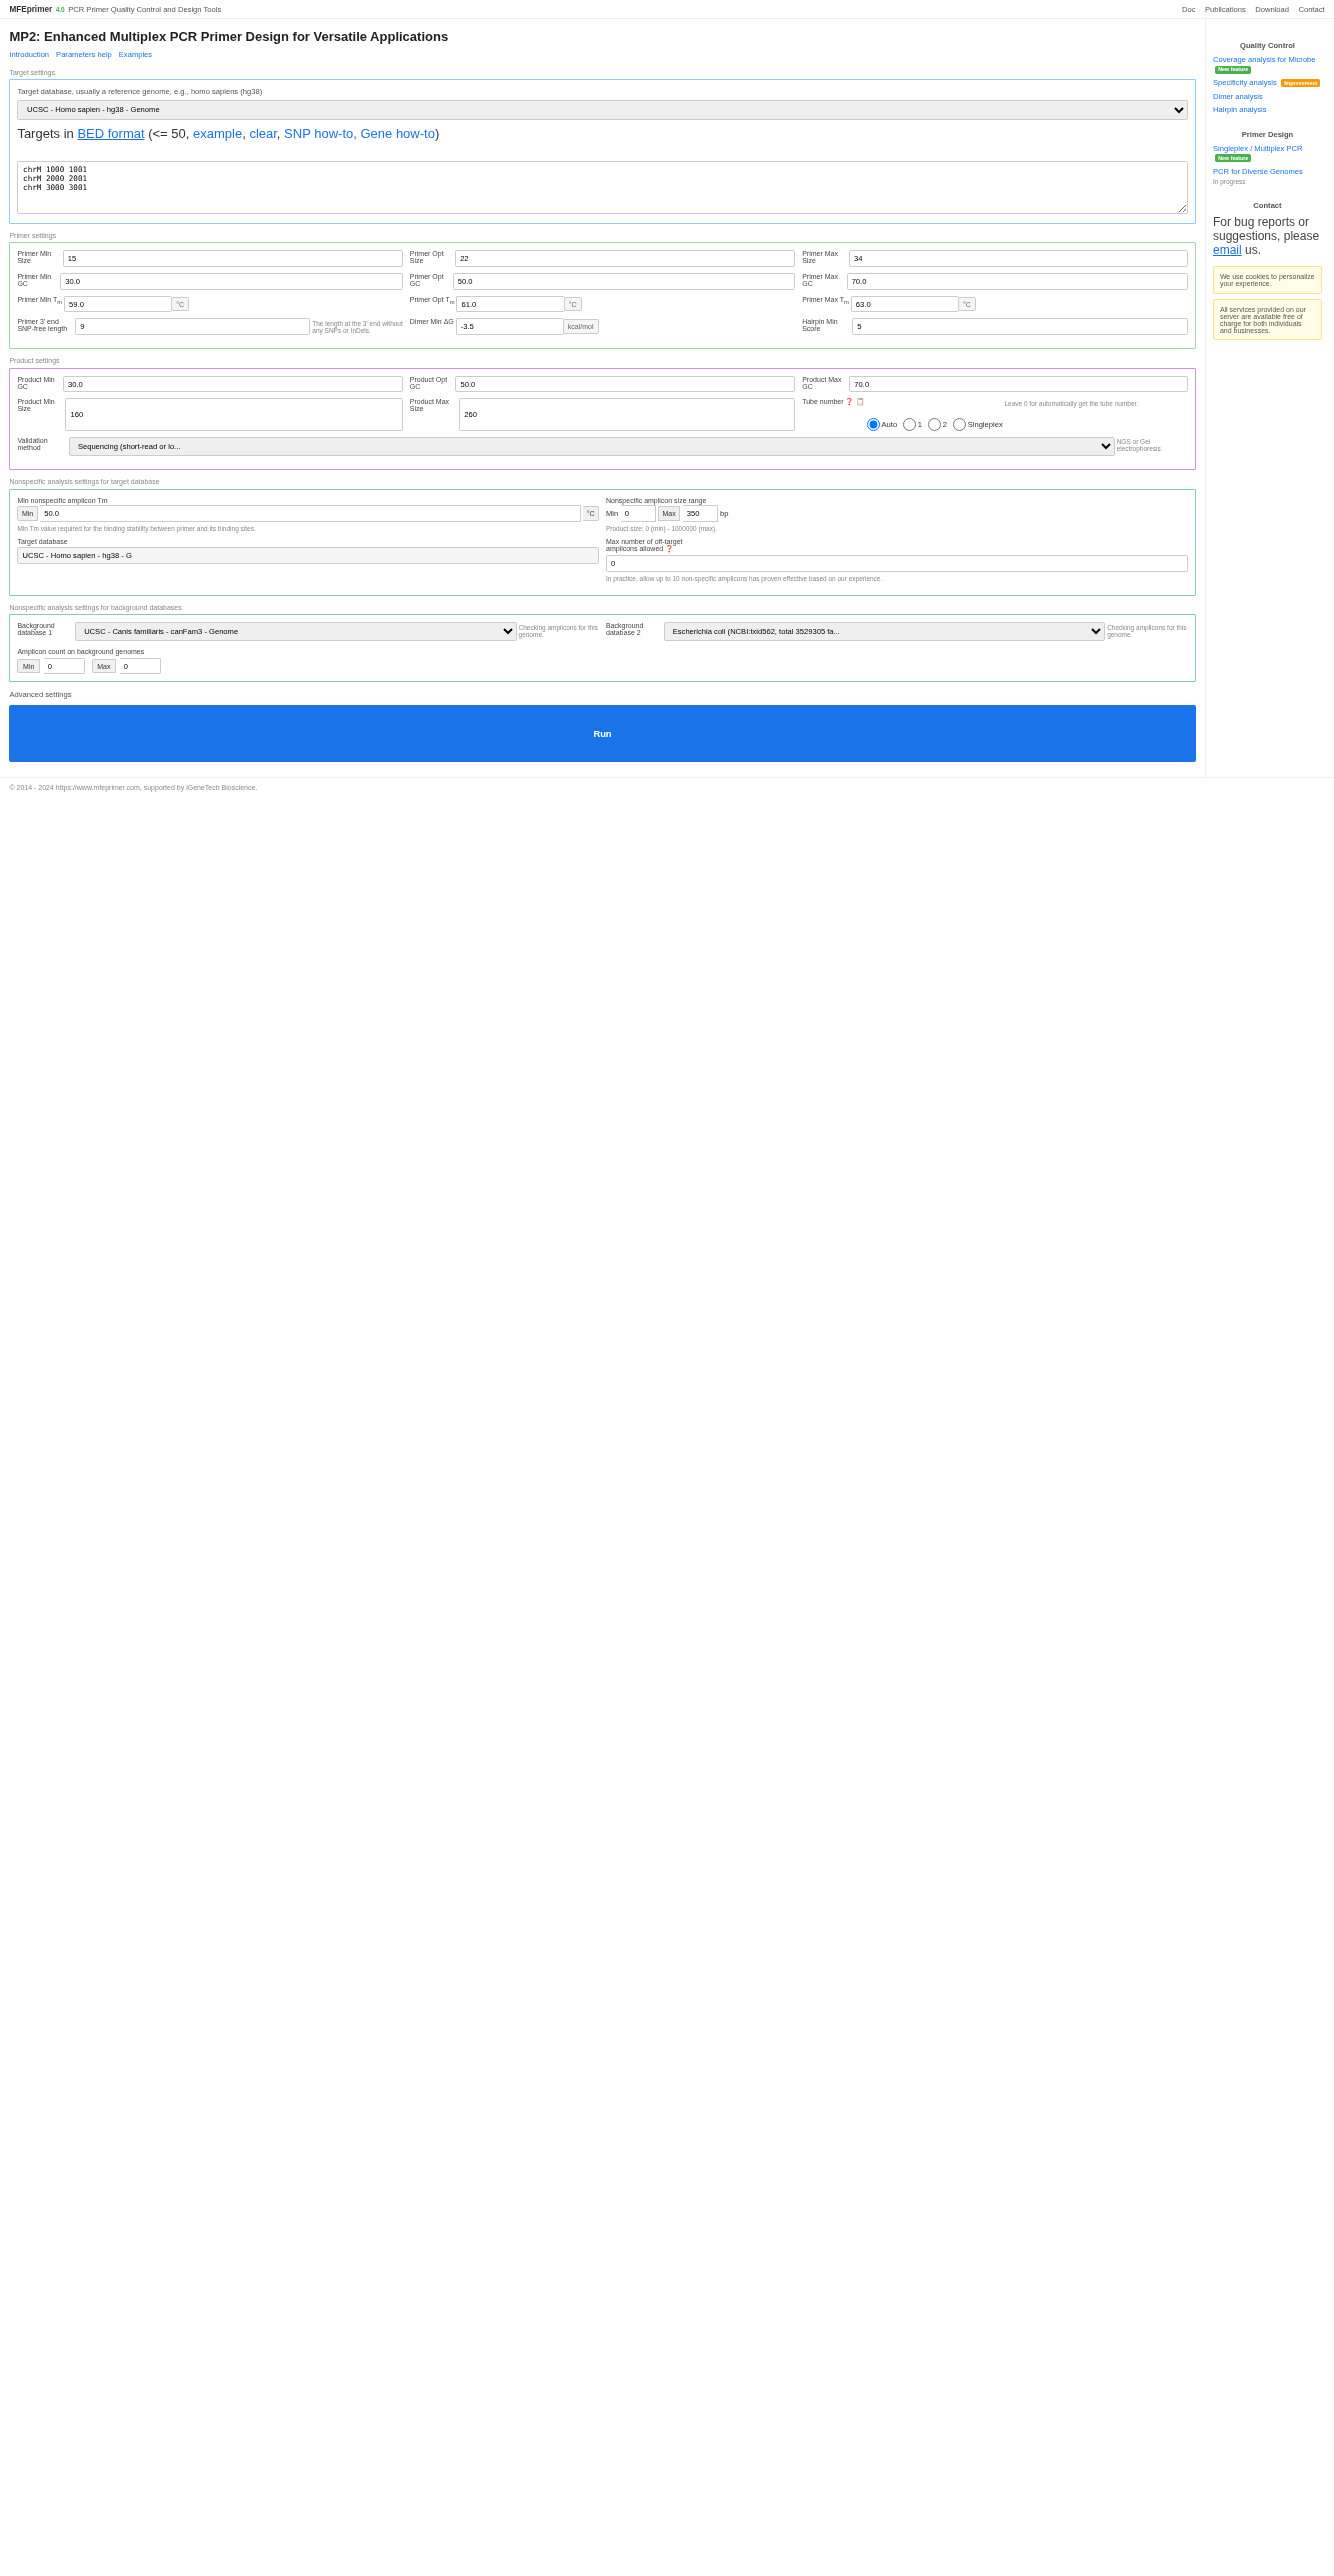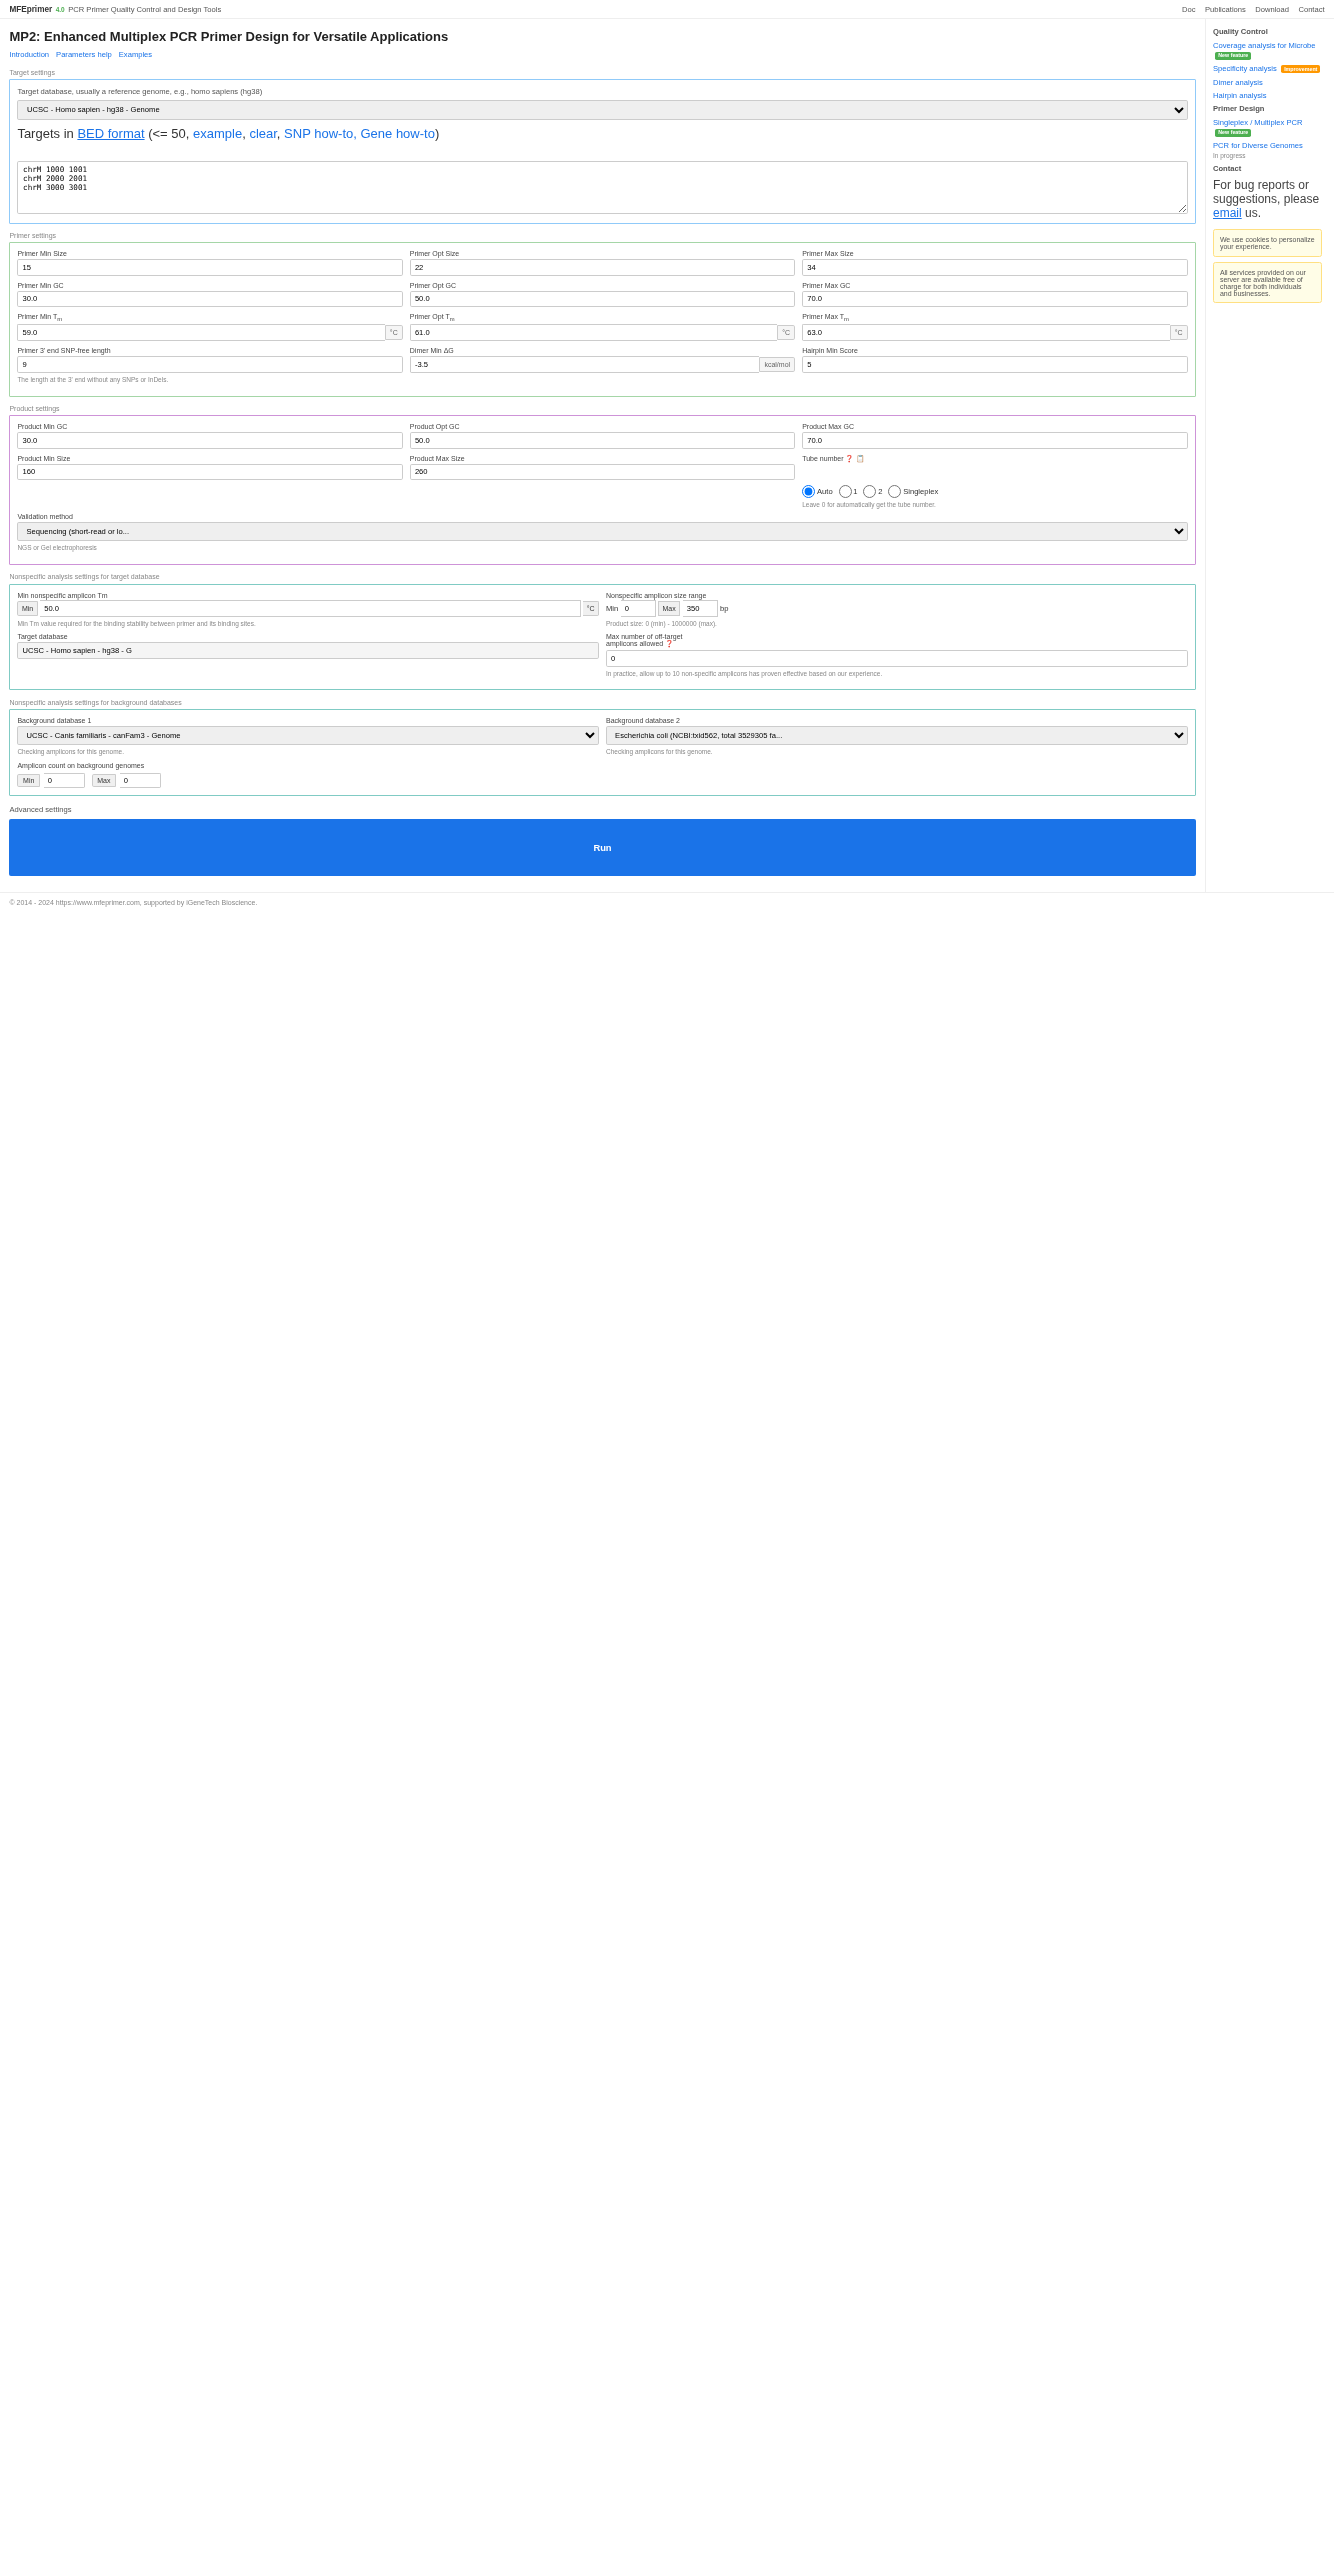--- a/index.html
+++ b/index.html
@@ -33,21 +33,21 @@
     .settings-box {
       border: 0.9px solid #ccc; border-radius: 1px; padding: 7px; margin-bottom: 8.2px;
     }
     .settings-box.target { border-color: #90caf9; }
     .settings-box.primer { border-color: #a5d6a7; }
     .settings-box.product { border-color: #ce93d8; }
     .settings-box.nonspecific-target { border-color: #80cbc4; }
     .settings-box.nonspecific-bg { border-color: #80cbc4; }
 
     .field-row { display: flex; gap: 7px; margin-bottom: 5.9px; }
-    .field-group { flex: 1; display: flex; flex-direction: column; gap: 1.8px; }
+    .field-group { flex: 1; display: flex; gap: 1.8px; }
     .field-label { font-size: 7px; color: #444; }
     .field-input {
       border: 0.6px solid #ccc; border-radius: 1.8px; padding: 2.9px 4.1px;
       font-size: 7.6px; width: 100%;
     }
     .input-with-unit { display: flex; align-items: center; }
     .input-with-unit input { flex: 1; border-radius: 1.8px 0 0 1.8px; border-right: none; }
     .input-unit {
       background: #f5f5f5; border: 0.6px solid #ccc; border-radius: 0 1.8px 1.8px 0;
       padding: 2.9px 4.1px; font-size: 7px; color: #666; white-space: nowrap;
@@ -87,21 +87,21 @@
     .min-max-input { display: flex; align-items: center; gap: 2.4px; }
     .min-max-input .min-label, .min-max-input .max-label {
       background: #f0f0f0; border: 0.6px solid #ccc; padding: 2.9px 3.5px;
       font-size: 7px; border-radius: 1.8px 0 0 1.8px; white-space: nowrap;
     }
     .min-max-input input { border: 0.6px solid #ccc; border-left: none; padding: 2.9px 4.1px; font-size: 7.6px; flex: 1; border-radius: 0; }
     .min-max-input .bp-unit { background: #f0f0f0; border: 0.6px solid #ccc; border-left: none; padding: 2.9px 3.5px; font-size: 7px; border-radius: 0 1.8px 1.8px 0; }
     .note-text { font-size: 6.5px; color: #888; margin-top: 1.2px; }
 
     
-    .sidebar-section-title { font-size: 7.6px; font-weight: bold; color: #555; margin-bottom: 4.7px; margin-top: 1px; }
+    .sidebar-section-title { font-size: 7.6px; font-weight: bold; color: #555; margin-bottom: 4.7px; margin-top: 15px; text-align: center; }
     .sidebar-link { display: block; color: #1a73e8; text-decoration: none; font-size: 7.6px; margin-bottom: 3.5px; line-height: 1.3; }
     .badge {
       display: inline-block; font-size: 5.3px; padding: 0.6px 2.9px; border-radius: 1.8px;
       font-weight: bold; margin-left: 2.4px; vertical-align: middle;
     }
     .badge-green { background: #4CAF50; color: #fff; }
     .badge-orange { background: #FF9800; color: #fff; }
 
     .sidebar-plain { font-size: 12px; color: #444; margin-bottom: 9px; }
     .sidebar-plain a { color: #1a73e8; }

